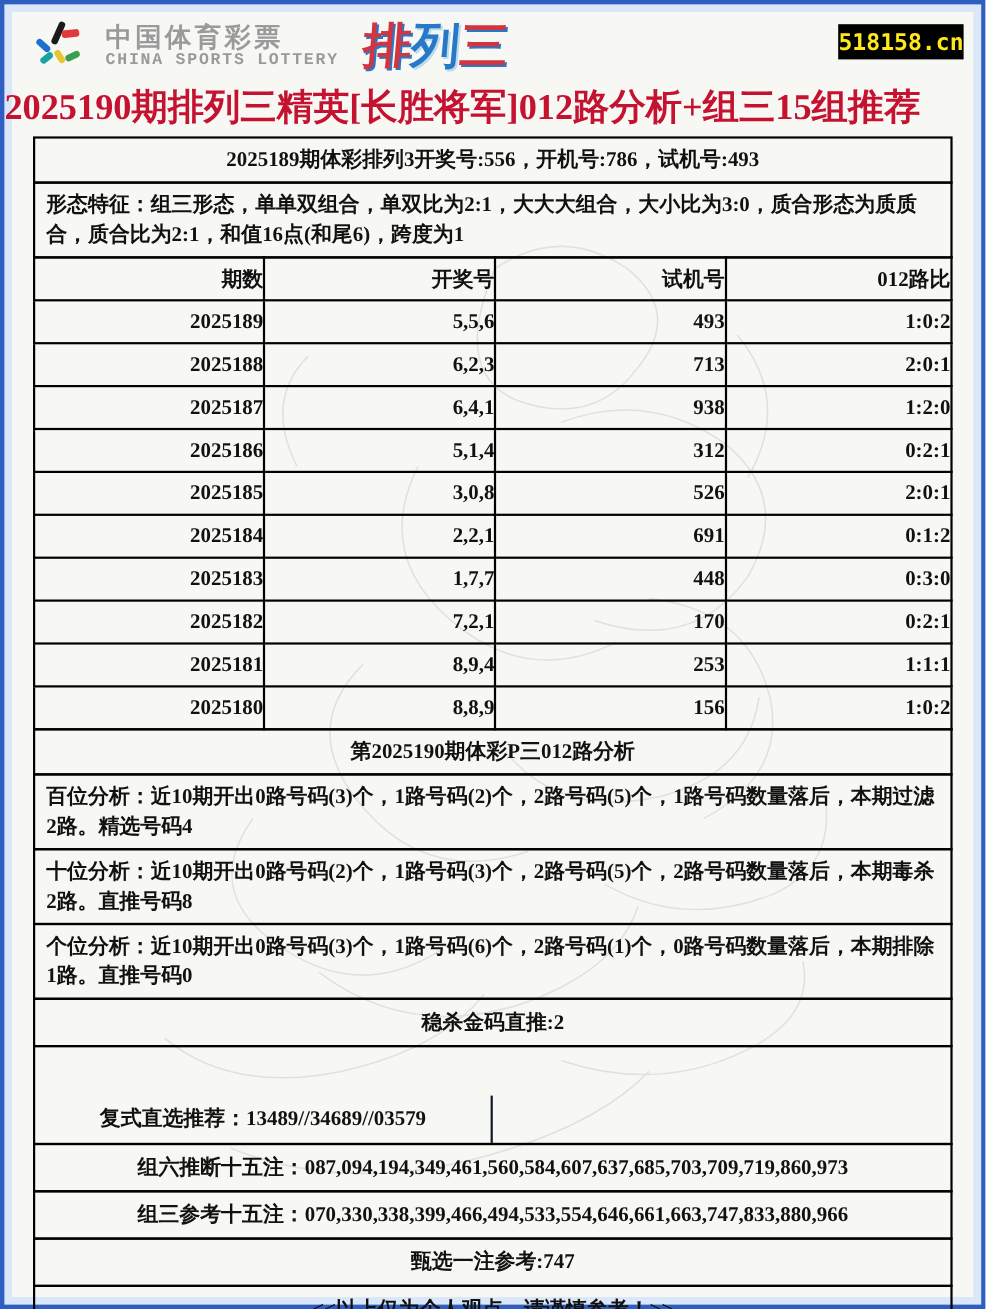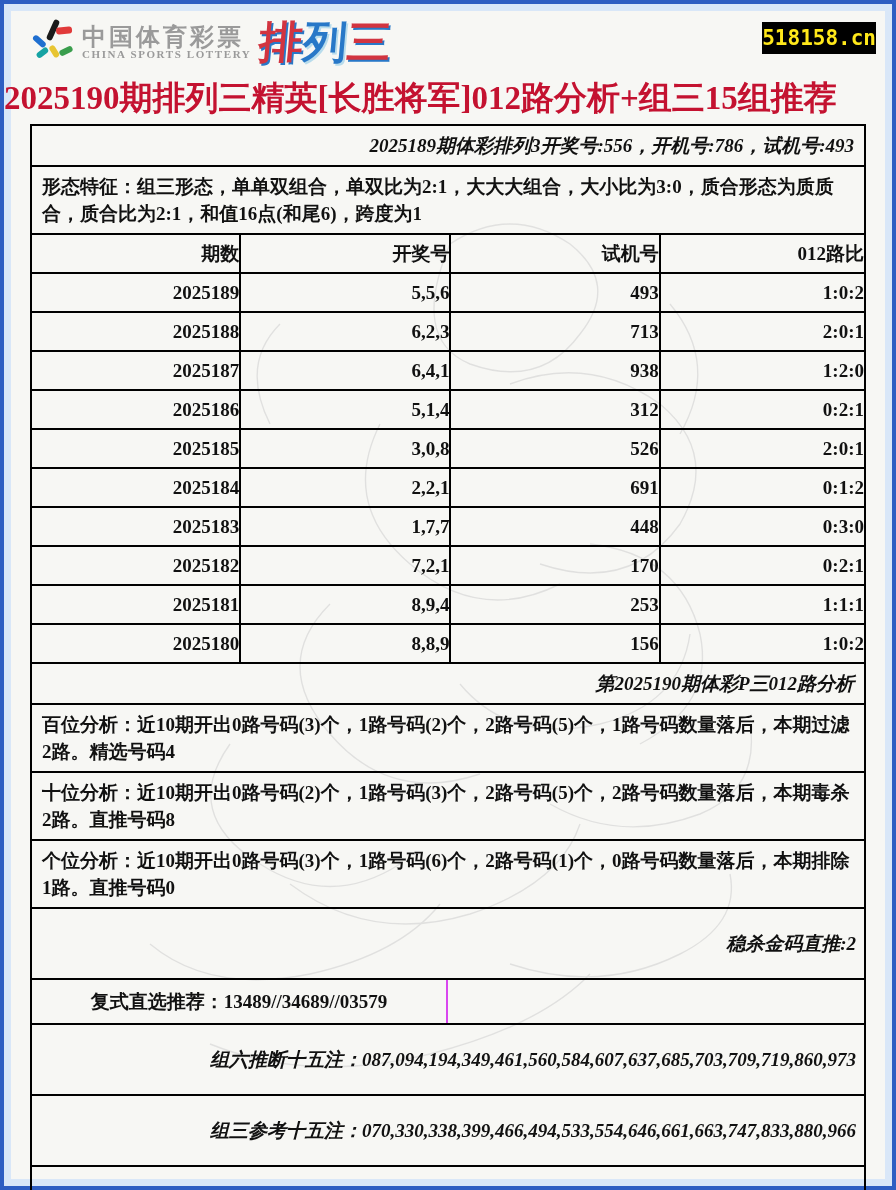--- a/index.html
+++ b/index.html
@@ -9,30 +9,30 @@
     font-family:"Liberation Serif","DejaVu Serif",serif; color:#111;
   }
   .page {
     position:relative; width:896px; height:1190px;
     border:4px solid #2e5ec2;
     box-shadow: inset 0 0 0 7px #d9e7f8;
     background:#f7f7f4;
   }
   
   .header { position:relative; height:58px; margin:14px 26px 0 26px; }
-  .logo { display:flex; align-items:center; gap:6px; }
+  .logo { display:flex; align-items:center; gap:20px; }
   .logo-icon { width:46px; height:48px; flex:0 0 auto; }
   .logo-text { display:flex; flex-direction:column; line-height:1.05; }
   .brand-cn {
     font-family:"Liberation Sans","DejaVu Sans",sans-serif;
     font-size:24px; font-weight:700; color:#9a9a9a; letter-spacing:3px; white-space:nowrap;
   }
   .brand-en {
-    font-family:Liberation Serif, serif;
-    font-size:11px; font-weight:700; color:#9a9a9a; letter-spacing:1.6px; white-space:nowrap;
+    font-family:Liberation Mono, monospace;
+    font-size:15px; font-weight:700; color:#9a9a9a; letter-spacing:1.6px; white-space:nowrap;
   }
   .product-logo {
     font-family:"Liberation Sans","DejaVu Sans",sans-serif;
     font-size:44px; font-weight:900; line-height:1; transform:skewX(-5deg);
     margin-left:2px; white-space:nowrap;
   }
   .product-logo .c0 { color:#d23440; text-shadow:2px 2px 0 #2878c8; }
   .product-logo .c1 { color:#2878c8; text-shadow:2px 2px 0 #b8dcec; }
   .product-logo .c2 { color:#d23440; text-shadow:2px 2px 0 #2878c8; }
   .badge {
@@ -49,34 +49,34 @@
   
   .sheet { position:relative; width:836px; margin:6px auto 0 auto; }
   .sketch { position:absolute; left:0; top:0; z-index:0; pointer-events:none; }
   .box {
     position:relative; z-index:1;
     border:2px solid #000; margin-top:-2px;
     font-size:19px; font-weight:700; line-height:27px;
     padding:6px 10px; background:transparent;
   }
   .box:first-of-type { margin-top:0; }
-  .box.center { text-align:right;font-style:italic; }
-  .box.tight { padding:21px 8px; }
+  .box.center { text-align:center; }
+  .box.tight { padding:7px 8px; }
   table.stats {
     position:relative; z-index:1; width:100%;
     border-collapse:collapse; margin-top:-2px; table-layout:fixed;
     background:transparent;
   }
   table.stats th, table.stats td {
     border:2px solid #000; text-align:right;
     font-size:19px; font-weight:700; height:39px; padding:0;
   }
   .split { display:flex; padding:0; }
   .split > div { width:50%; padding:8px 10px; text-align:center; }
-  .split > div:first-child { border-right:2px solid #d946ef; }
+  .split > div:first-child { border-right:2px solid #0f172a;margin-top:44px; }
 </style>
 </head>
 <body>
 
 <div class="page">
 
   <div class="header">
     <div class="logo">
       <div class="logo-icon">
         <svg width="46" height="48" viewBox="0 0 46 48">

